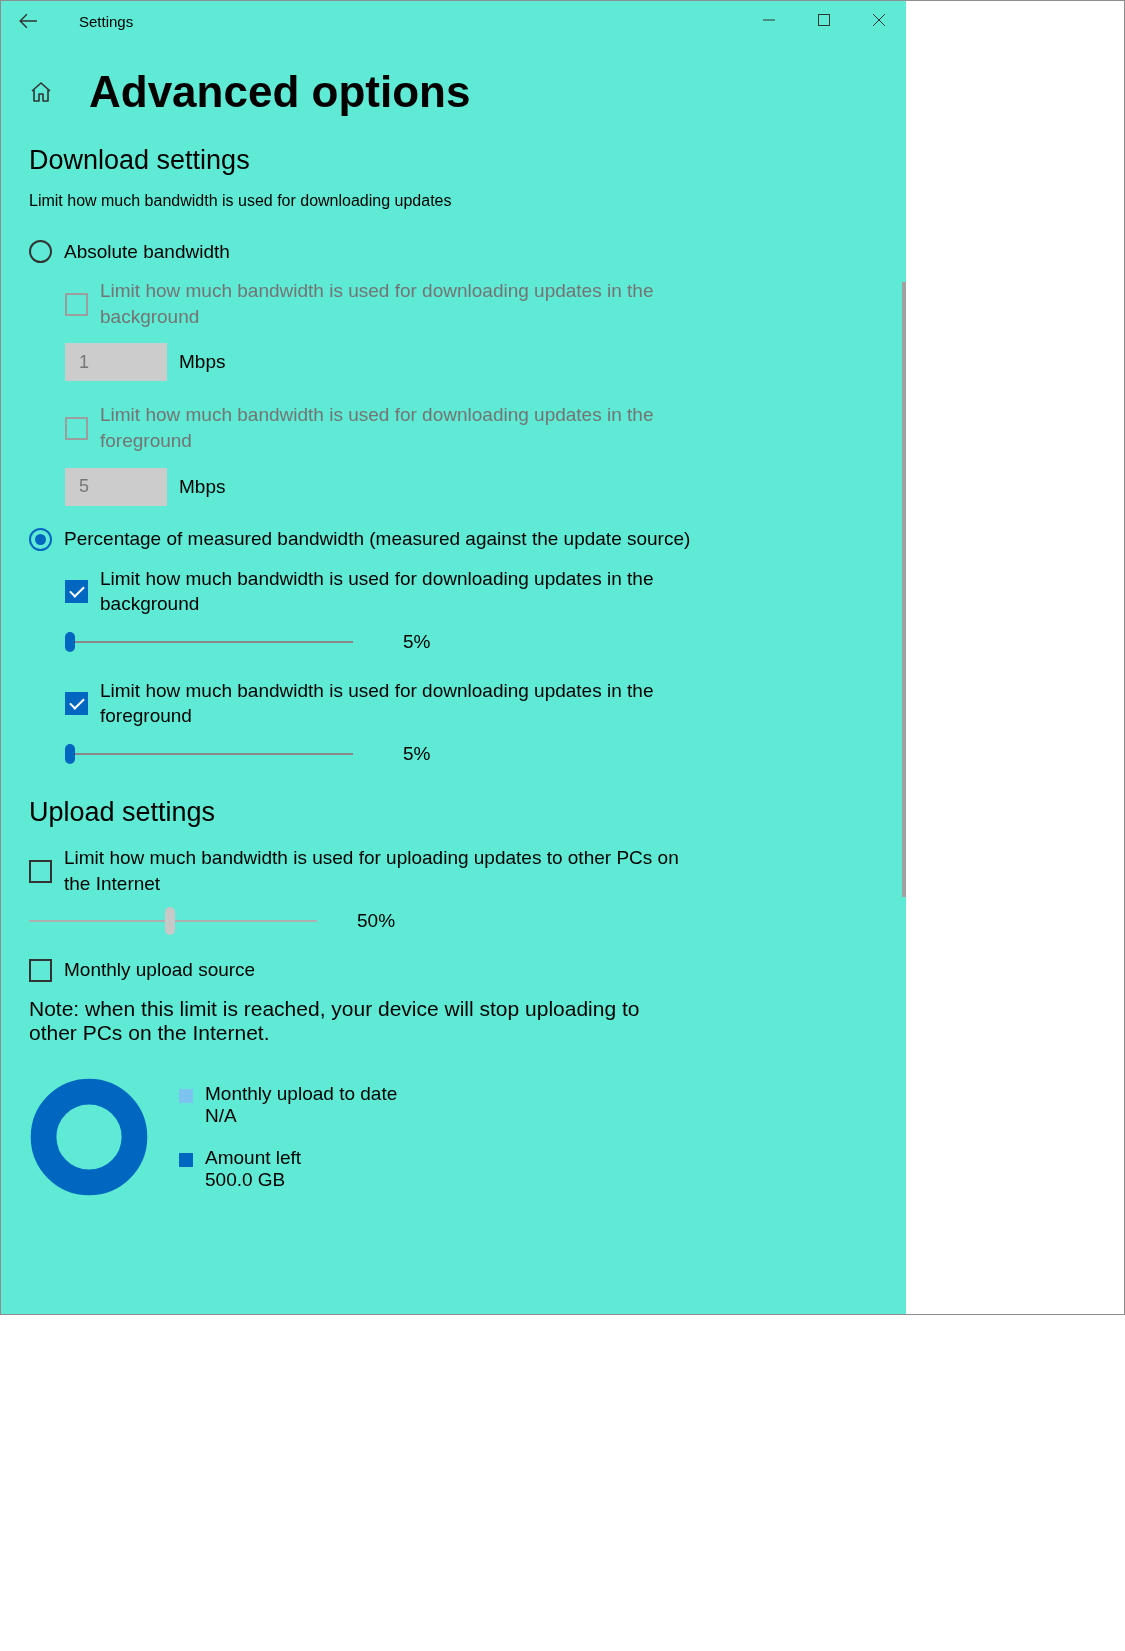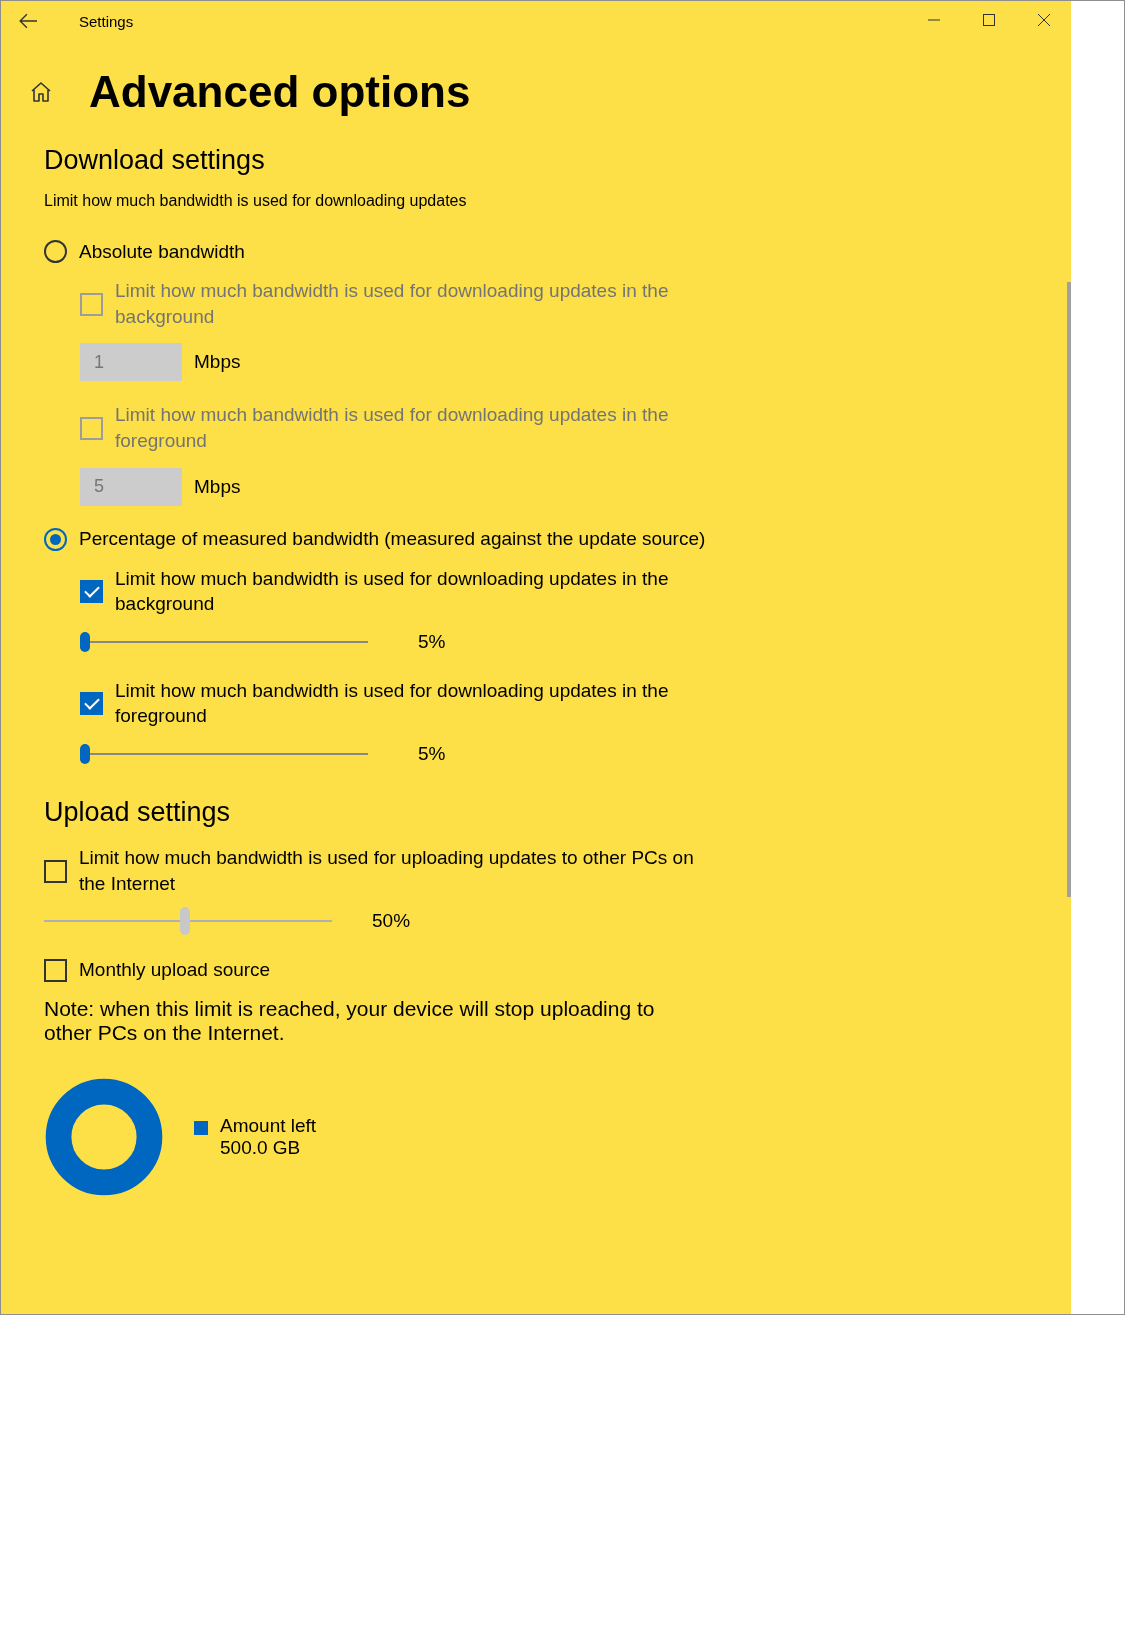--- a/index.html
+++ b/index.html
@@ -9,23 +9,23 @@
     background: #fff;
     color: #000;
     width: 1125px;
   }
   .outer {
     border: 1px solid #8e8e8e;
     width: 1125px;
     position: relative;
   }
   .window-content {
-    width: 1070px;
+    width: 905px;
     height: 1313px;
-    background: #fde047;
+    background: #5eead4;
     overflow: hidden;
     position: relative;
   }
   
   .titlebar {
     height: 40px;
     display: flex;
     align-items: center;
     font-size: 15px;
   }
@@ -56,21 +56,20 @@
     width: 24px; height: 24px;
   }
   .page-title {
     font-weight: 600;
     font-size: 44px;
     margin-left: 36px;
   }
   
   .content {
     padding: 0 44px 40px 28px;
-    margin-left: 15px;
   }
   h2.section {
     font-weight: 400;
     font-size: 27px;
     margin: 28px 0 16px 0;
   }
   .desc {
     font-size: 16px;
     margin-bottom: 28px;
   }
@@ -287,20 +286,27 @@
       <div class="check-label">Monthly upload source</div>
     </div>
 
     <div class="note">Note: when this limit is reached, your device will stop uploading to other PCs on the Internet.</div>
 
     <div class="usage">
       <svg class="donut" viewBox="0 0 42 42">
         <circle cx="21" cy="21" r="15.9" fill="none" stroke="#0067c0" stroke-width="9"></circle>
       </svg>
       <div class="legend">
+        <div class="legend-row">
+          <div class="legend-swatch swatch-light"></div>
+          <div>
+            <div>Monthly upload to date</div>
+            <div>N/A</div>
+          </div>
+        </div>
         <div class="legend-row" style="margin-bottom:0">
           <div class="legend-swatch swatch-dark"></div>
           <div>
             <div>Amount left</div>
             <div>500.0 GB</div>
           </div>
         </div>
       </div>
     </div>
 

